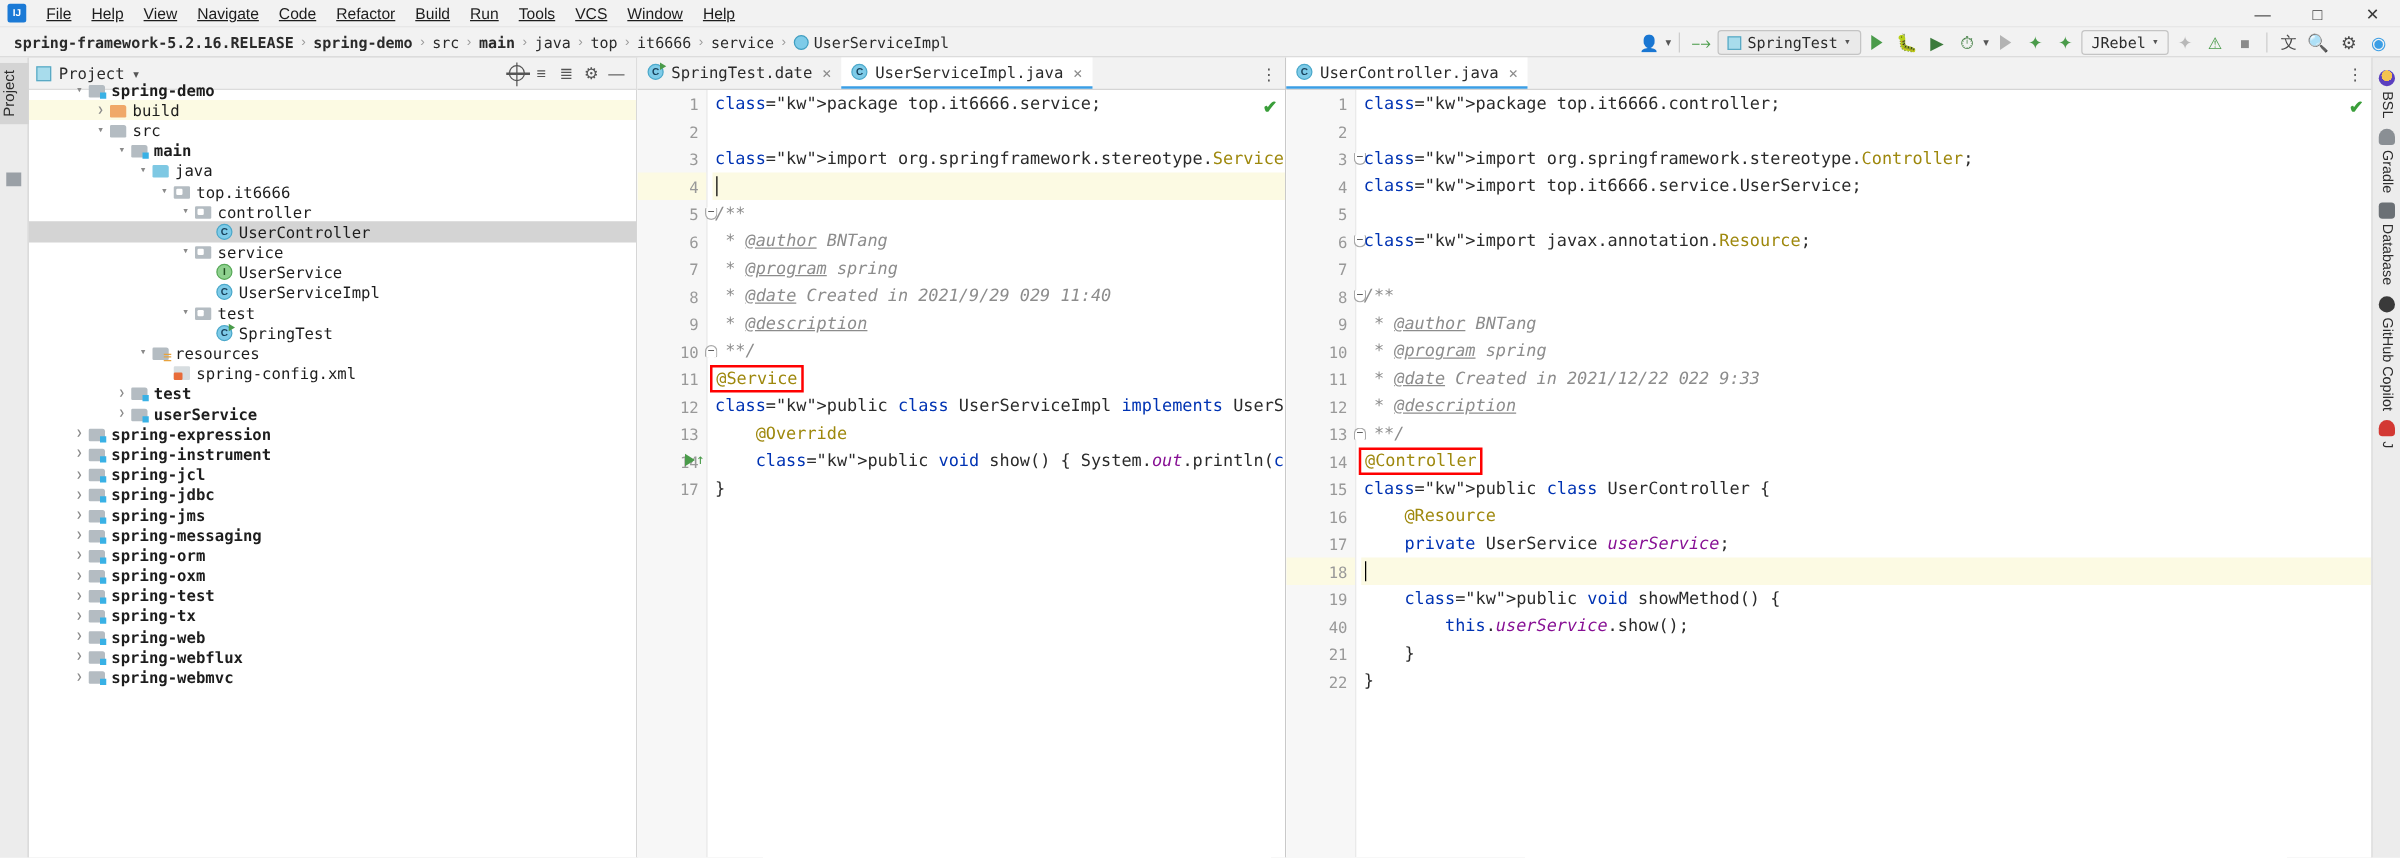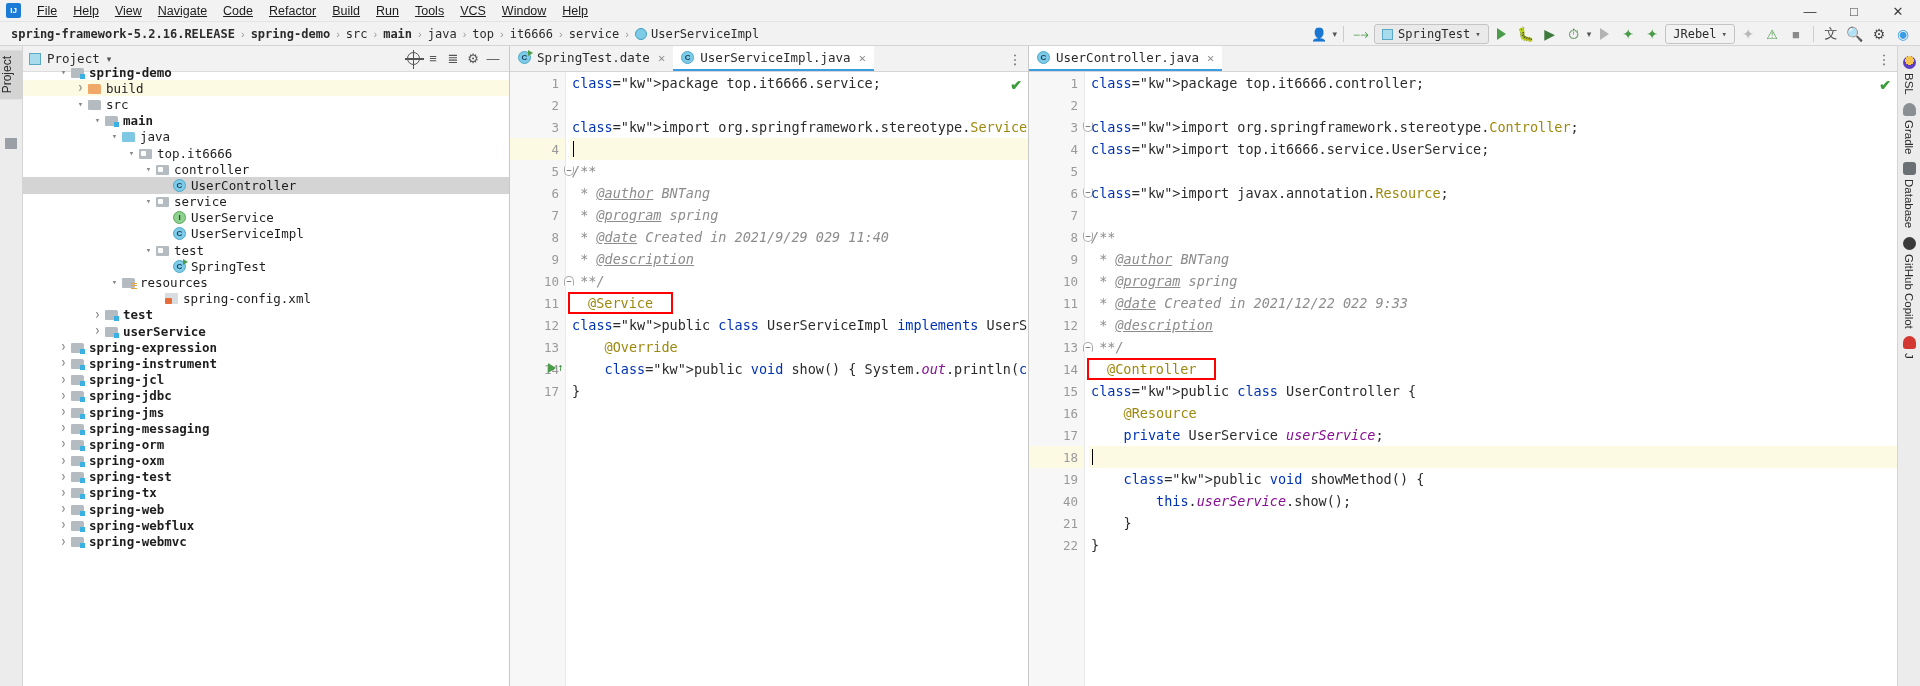--- a/index.html
+++ b/index.html
@@ -280,21 +280,21 @@
   .cline { height:22px; line-height:22px; white-space:pre; padding-left:2px; }
   .cline.hl { background:#fcfae3; }
   .kw { color:#0033b3; }
   .ann { color:#9e880d; }
   .cm { color:#8c8c8c; font-style:italic; }
   .cmtag { color:#8c8c8c; font-style:italic; text-decoration:underline; }
   .fld { color:#871094; font-style:italic; }
   .redbox {
     display:inline-block;
     border:2.5px solid #ff0000;
-    padding:0 18px;
+    padding:0 3px;
     line-height:18px;
     margin-left:-4px;
     position:relative;
     top:0px;
   }
 
   .editor-mark {
     position:absolute; right:6px; top:5px;
     color:#3a9e3a; font-size:14px; font-weight:bold;
   }
@@ -561,21 +561,21 @@
             <span class="tico">
               <span class="fold gray"></span>
               <span class="fold-lines">
                 <i></i>
                 <i></i>
                 <i></i>
               </span>
             </span>
             <span class="tlabel">resources</span>
           </div>
-          <div class="trow" style="padding-left: 102px; margin-left: 26px;">
+          <div class="trow" style="padding-left: 102px;">
             <span class="tarrow"></span>
             <span class="tico">
               <span class="xmlico"></span>
             </span>
             <span class="tlabel">spring-config.xml</span>
           </div>
           <div class="trow" style="padding-left: 68px;">
             <span class="tarrow" style="font-size: 8px;">❯</span>
             <span class="tico">
               <span class="fold gray"></span>

